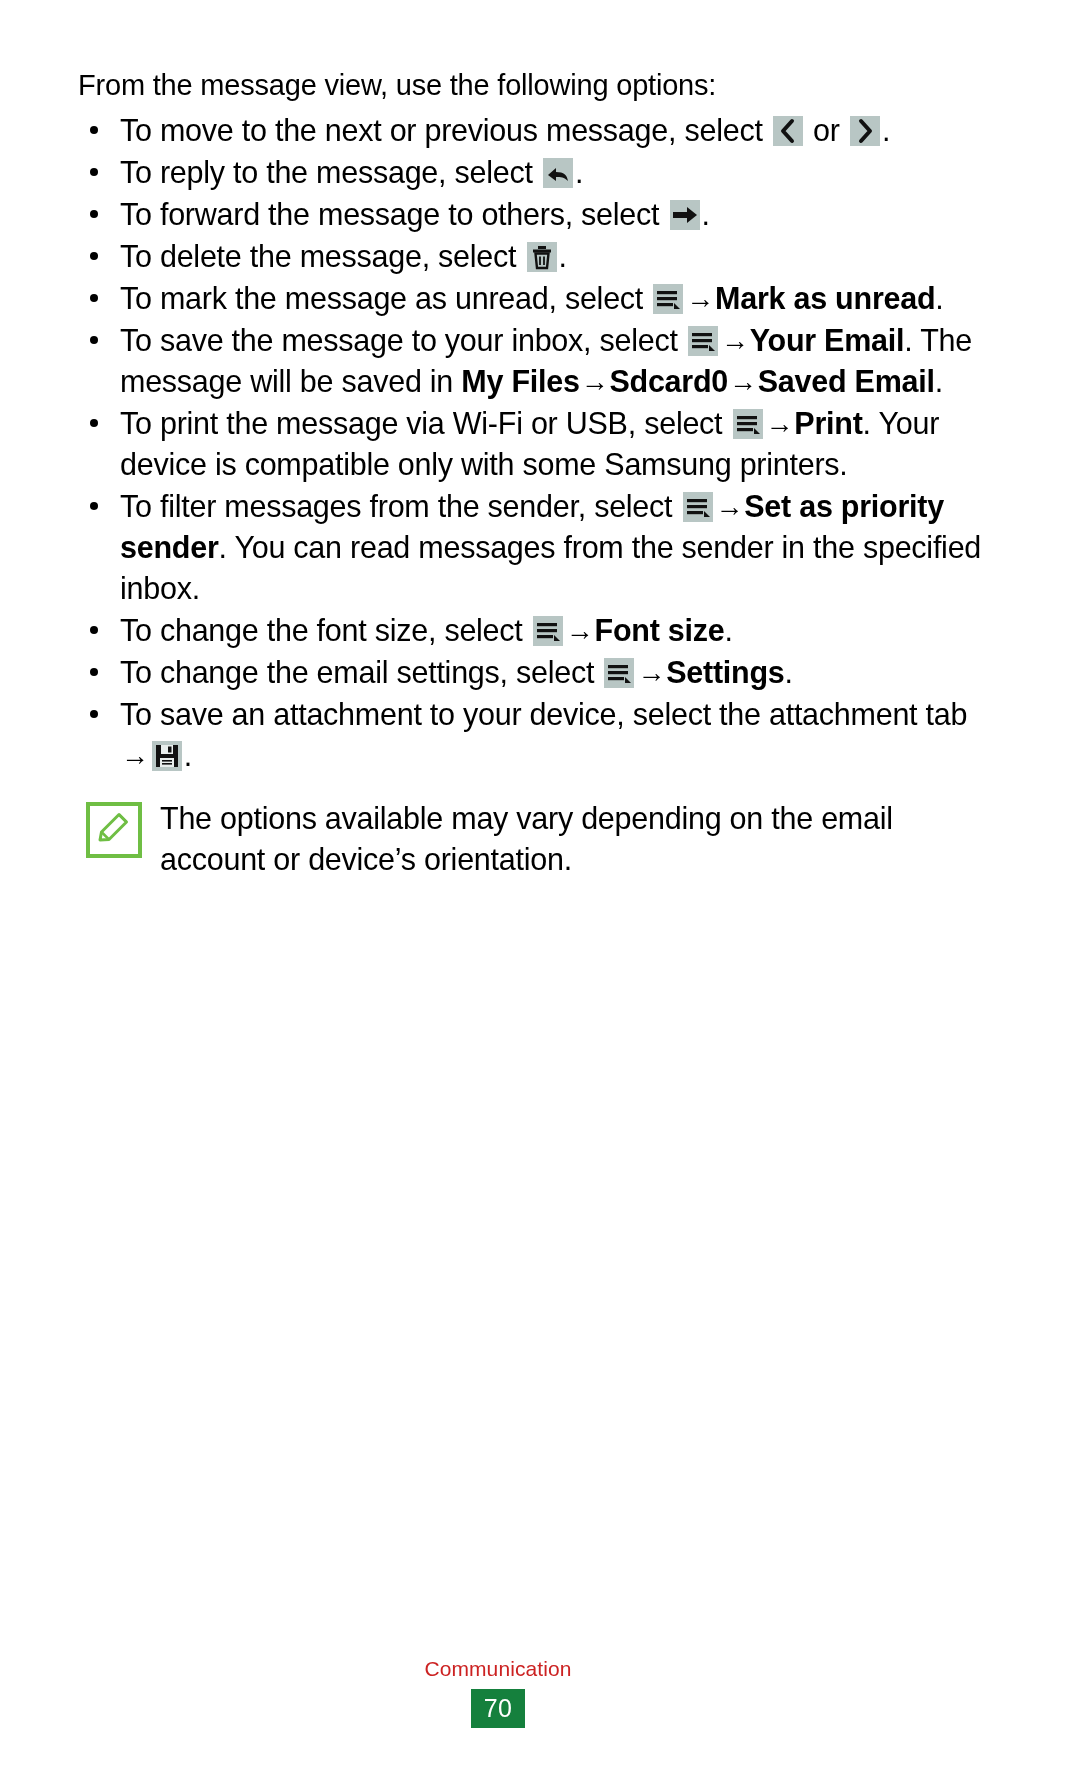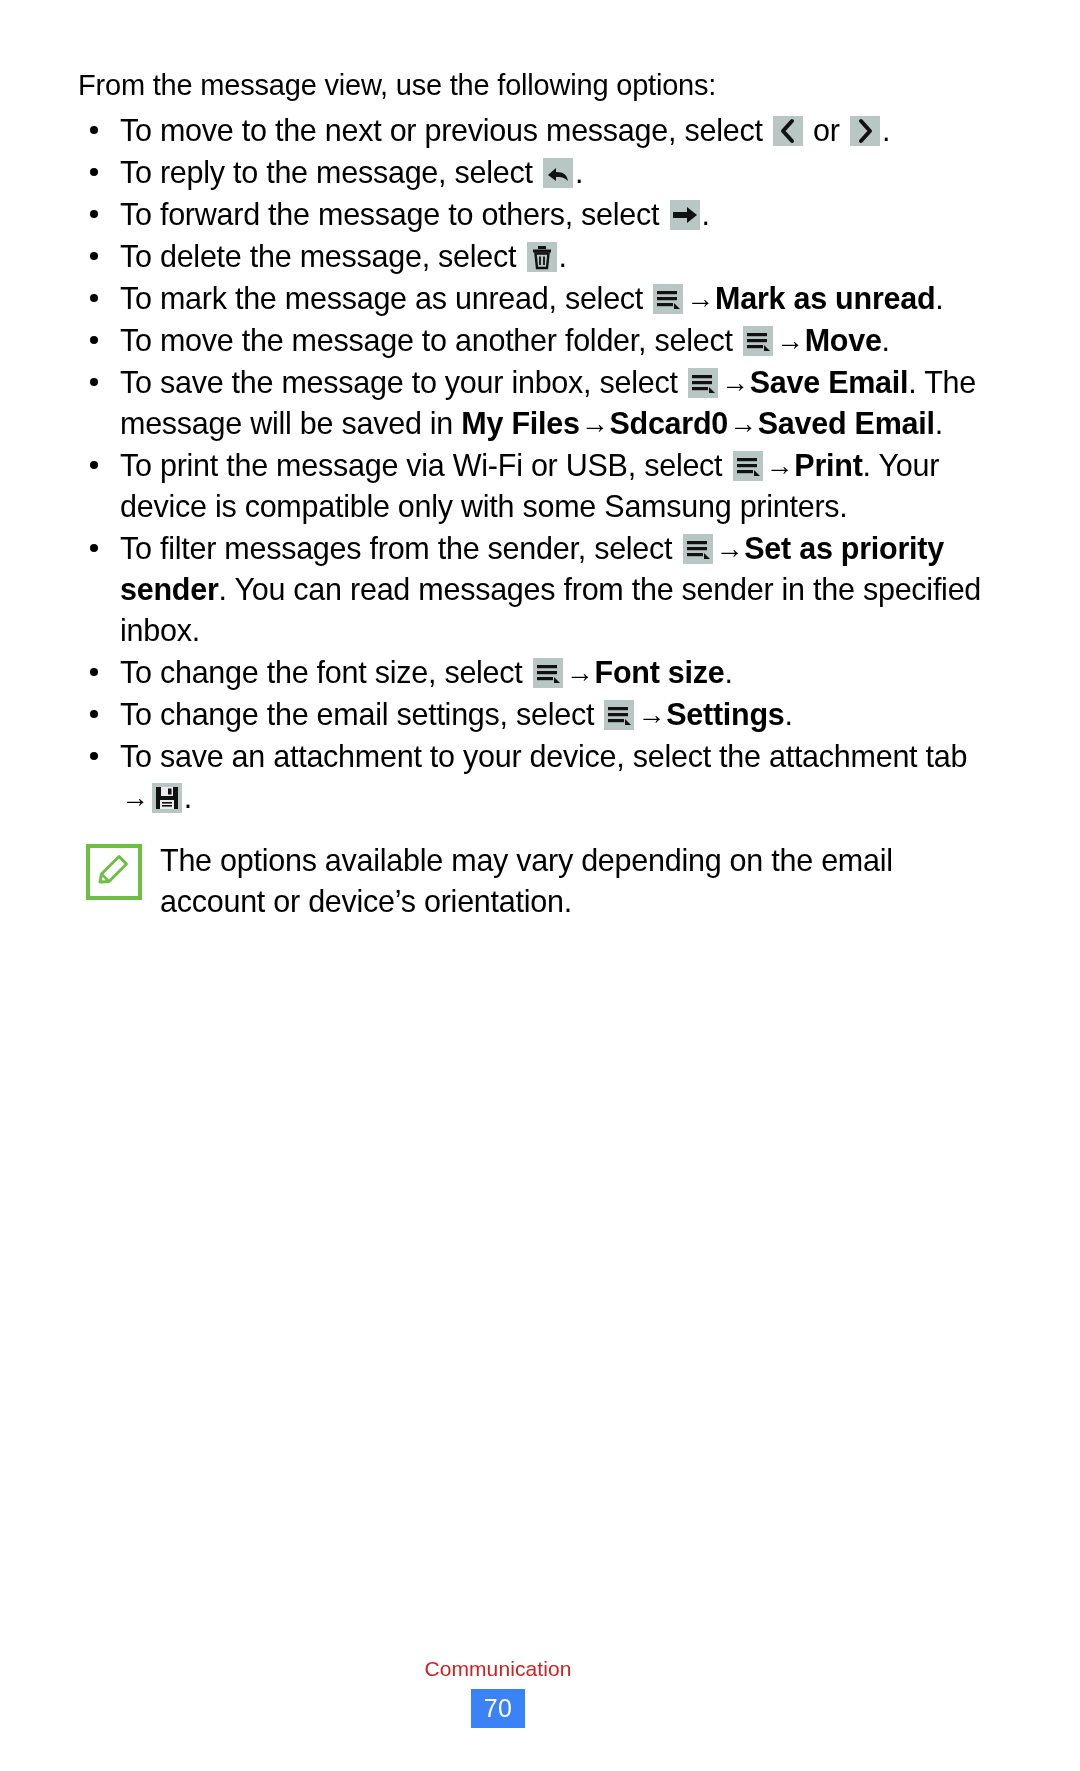--- a/index.html
+++ b/index.html
@@ -113,21 +113,21 @@
     text-align: center;
   }
   .footer-title {
     font-size: 21px;
     color: #cc2222;
     letter-spacing: 0.1px;
     margin-bottom: 8px;
   }
   .page-num-box {
     display: inline-block;
-    background: #3b82f6;
+    background: #15803d;
     color: #ffffff;
     font-size: 25px;
     line-height: 34px;
     padding: 2px 13px 3px 13px;
     letter-spacing: 0.4px;
   }
 </style>
 </head>
 <body>
 
@@ -152,32 +152,26 @@
               <rect x="6" y="7.5" width="18" height="3" fill="#111"></rect>
               <path d="M8.5 11.5 L21.5 11.5 L20 26 L10 26 Z" fill="none" stroke="#111" stroke-width="2.4"></path>
               <path d="M13 14.5 L13 23 M17 14.5 L17 23" stroke="#111" stroke-width="1.8"></path>
             </svg></span><span>.</span></li>
         <li class="bullet"><span class="dot"></span><span>To mark the message as unread, select </span><span class="ico"><svg viewBox="0 0 30 30">
               <rect x="4" y="7" width="20" height="3.2" fill="#111"></rect>
               <rect x="4" y="13" width="20" height="3.2" fill="#111"></rect>
               <rect x="4" y="19" width="16" height="3.2" fill="#111"></rect>
               <path d="M21 19 L27 25 L21 25 Z" fill="#111"></path>
             </svg></span><span class="arrow-sep"> → </span><b>Mark as unread</b><span>.</span></li>
-        <li class="bullet"><span class="dot"></span><span>To move the message to another folder, select </span><span class="ico"><svg viewBox="0 0 30 30">
-              <rect x="4" y="7" width="20" height="3.2" fill="#111"></rect>
-              <rect x="4" y="13" width="20" height="3.2" fill="#111"></rect>
-              <rect x="4" y="19" width="16" height="3.2" fill="#111"></rect>
-              <path d="M21 19 L27 25 L21 25 Z" fill="#111"></path>
-            </svg></span><span class="arrow-sep"> → </span><b>Move</b><span>.</span></li>
         <li class="bullet"><span class="dot"></span><span>To save the message to your inbox, select </span><span class="ico"><svg viewBox="0 0 30 30">
               <rect x="4" y="7" width="20" height="3.2" fill="#111"></rect>
               <rect x="4" y="13" width="20" height="3.2" fill="#111"></rect>
               <rect x="4" y="19" width="16" height="3.2" fill="#111"></rect>
               <path d="M21 19 L27 25 L21 25 Z" fill="#111"></path>
-            </svg></span><span class="arrow-sep"> → </span><b>Save Email</b><span>. The message will be saved in </span><b>My Files</b><span class="arrow-sep"> → </span><b>Sdcard0</b><span class="arrow-sep"> → </span><b>Saved Email</b><span>.</span></li>
+            </svg></span><span class="arrow-sep"> → </span><b>Your Email</b><span>. The message will be saved in </span><b>My Files</b><span class="arrow-sep"> → </span><b>Sdcard0</b><span class="arrow-sep"> → </span><b>Saved Email</b><span>.</span></li>
         <li class="bullet"><span class="dot"></span><span>To print the message via Wi-Fi or USB, select </span><span class="ico"><svg viewBox="0 0 30 30">
               <rect x="4" y="7" width="20" height="3.2" fill="#111"></rect>
               <rect x="4" y="13" width="20" height="3.2" fill="#111"></rect>
               <rect x="4" y="19" width="16" height="3.2" fill="#111"></rect>
               <path d="M21 19 L27 25 L21 25 Z" fill="#111"></path>
             </svg></span><span class="arrow-sep"> → </span><b>Print</b><span>. Your device is compatible only with some Samsung printers.</span></li>
         <li class="bullet"><span class="dot"></span><span>To filter messages from the sender, select </span><span class="ico"><svg viewBox="0 0 30 30">
               <rect x="4" y="7" width="20" height="3.2" fill="#111"></rect>
               <rect x="4" y="13" width="20" height="3.2" fill="#111"></rect>
               <rect x="4" y="19" width="16" height="3.2" fill="#111"></rect>

